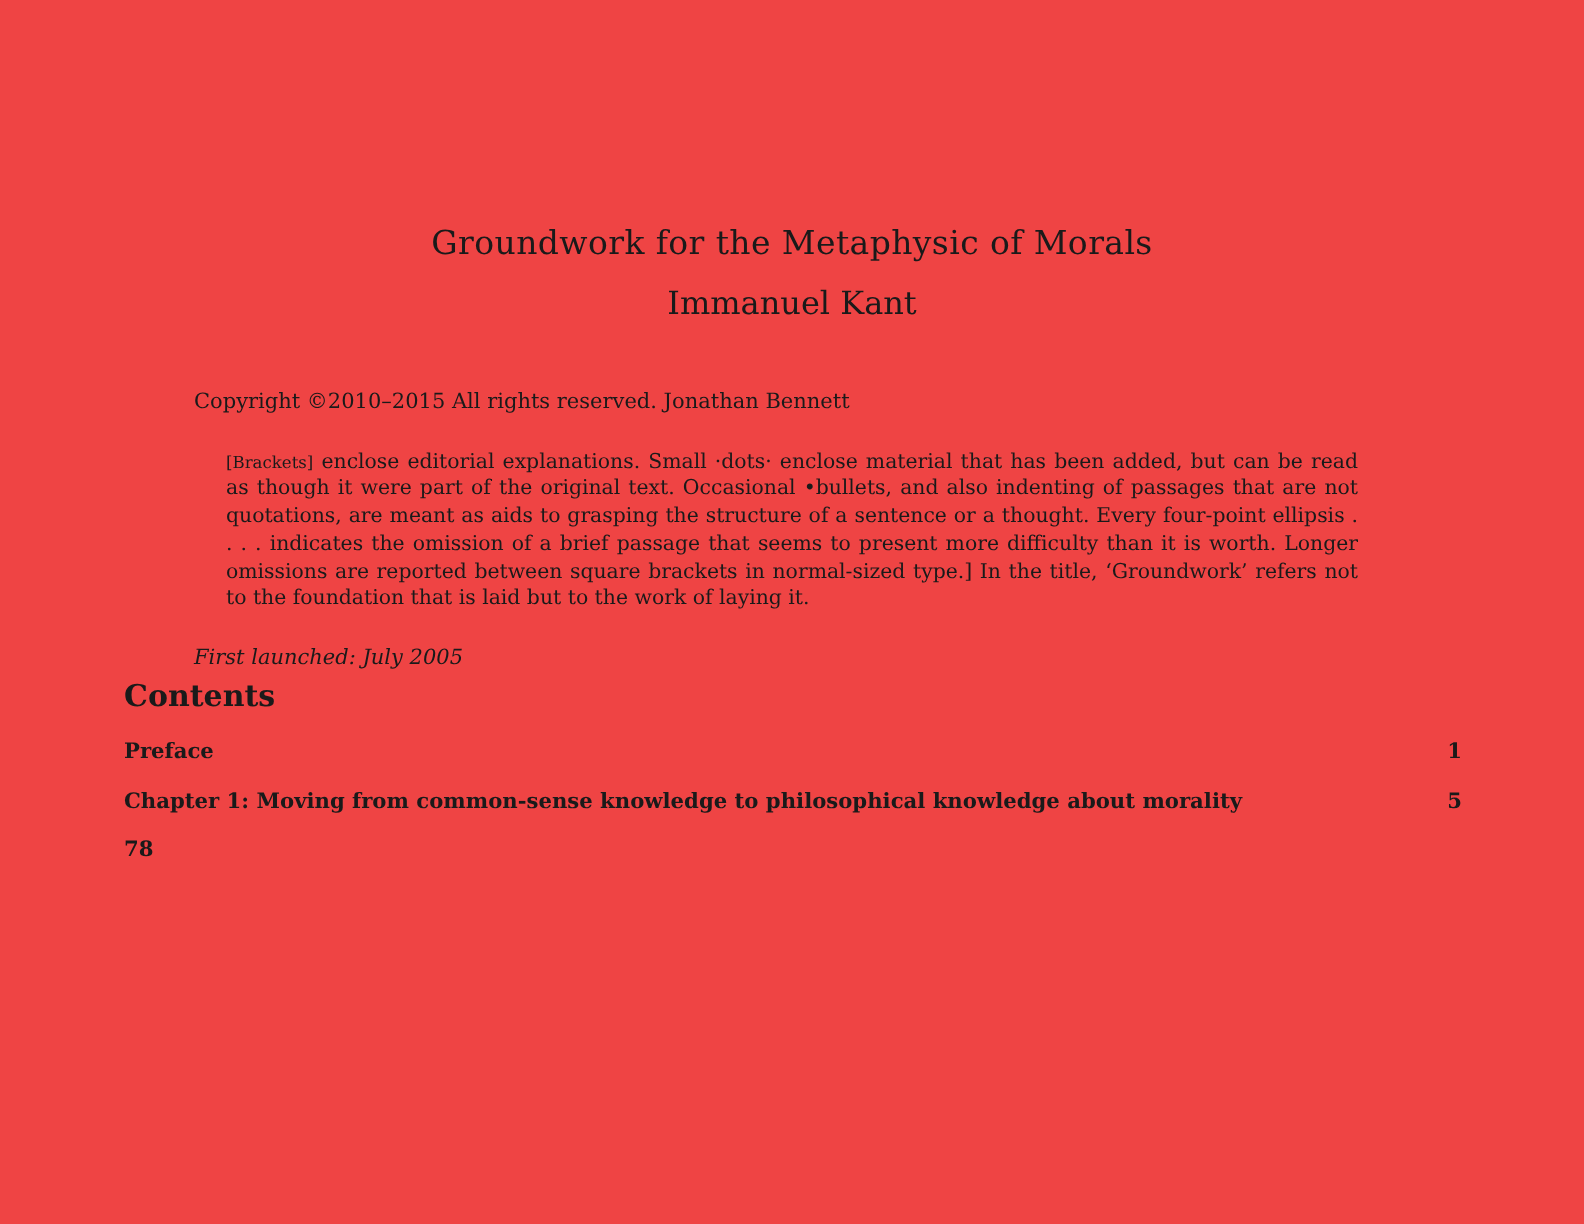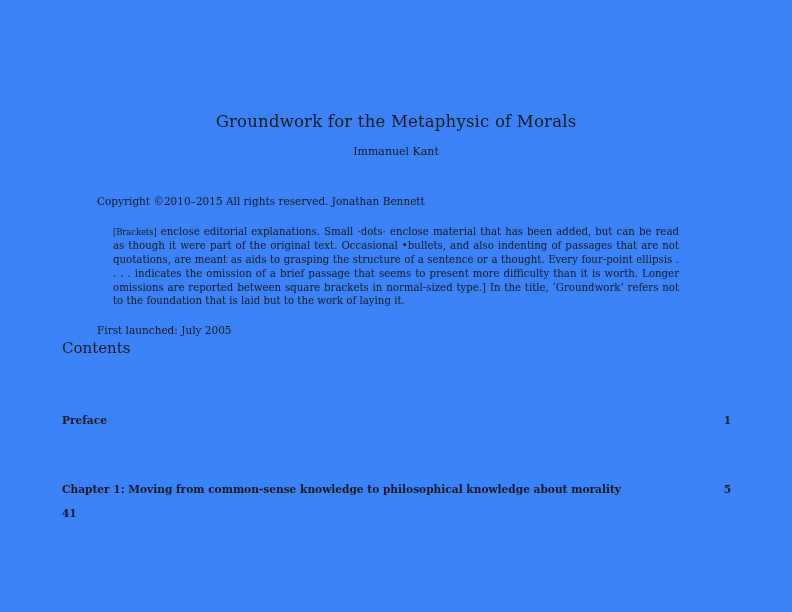--- a/index.html
+++ b/index.html
@@ -11,41 +11,41 @@
     height: 612px;
     background: #ffffff;
     color: #1a1a1a;
     font-family: "DejaVu Serif", "Liberation Serif", serif;
     position: relative;
     overflow: hidden;
   }
   .page {
     position: absolute;
     inset: 0;
-    background: #3b82f6;
+    background: #ef4444;
   }
 
   
   .title-block {
     position: absolute;
     top: 112px;
     left: 0;
     right: 0;
     text-align: center;
   }
   .doc-title {
     margin: 0;
     font-size: 16.5px;
     font-weight: normal;
     letter-spacing: 0.2px;
     line-height: 20px;
   }
   .doc-author {
     margin: 13px 0 15px 0;
-    font-size: 11px;
+    font-size: 16px;
     font-weight: normal;
     line-height: 13px;
   }
 
   
   .front-block {
     position: absolute;
     top: 195px;
     left: 97px;
     width: 598px;
@@ -61,53 +61,53 @@
     line-height: 13.7px;
     text-align: justify;
   }
   .bracket-word {
     font-size: 8.3px;
   }
   .dates-row {
     margin-top: 3px;
     display: flex;
     justify-content: flex-start;
+    font-style: italic;
   }
 
   
   .contents-block {
     position: absolute;
     top: 339px;
     left: 62px;
     width: 669px;
   }
   .contents-heading {
     margin: 0;
     font-size: 15px;
-    font-weight: normal;
+    font-weight: bold;
     line-height: 18px;
   }
   .toc {
     margin-top: 13px;
   }
   .toc-entry {
     display: flex;
     justify-content: space-between;
     align-items: baseline;
     font-weight: bold;
     font-size: 10.6px;
     line-height: 13px;
   }
   .toc-entry + .toc-entry {
     margin-top: 11.7px;
     text-align: center;
   }
   .toc-label {
     padding-right: 12px;
-    margin-top: 44px;
   }
   .toc-page {
     white-space: nowrap;
   }
 </style>
 </head>
 <body>
 
 <div class="page">
 
@@ -134,19 +134,19 @@
         <span class="toc-page">1</span>
       </div>
 
       <div class="toc-entry">
         <span class="toc-label">Chapter 1: Moving from common-sense knowledge to philosophical knowledge about morality</span>
         <span class="toc-page">5</span>
       </div>
 
 
       <div class="toc-entry">
-        <span class="toc-page">41</span>
+        <span class="toc-page">78</span>
       </div>
 
     </div>
   </div>
 
 </div>
 
 </body></html>

